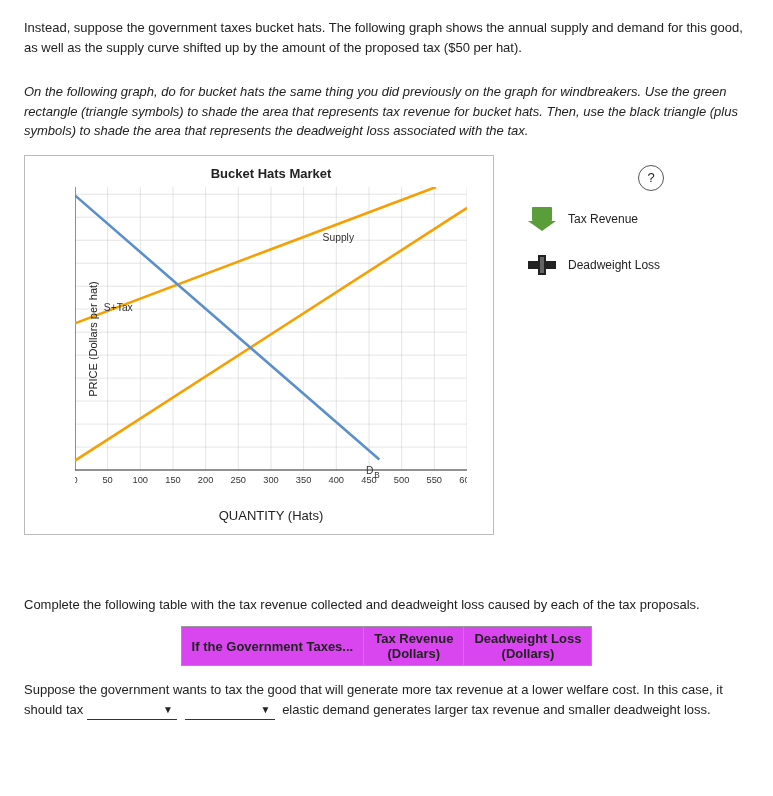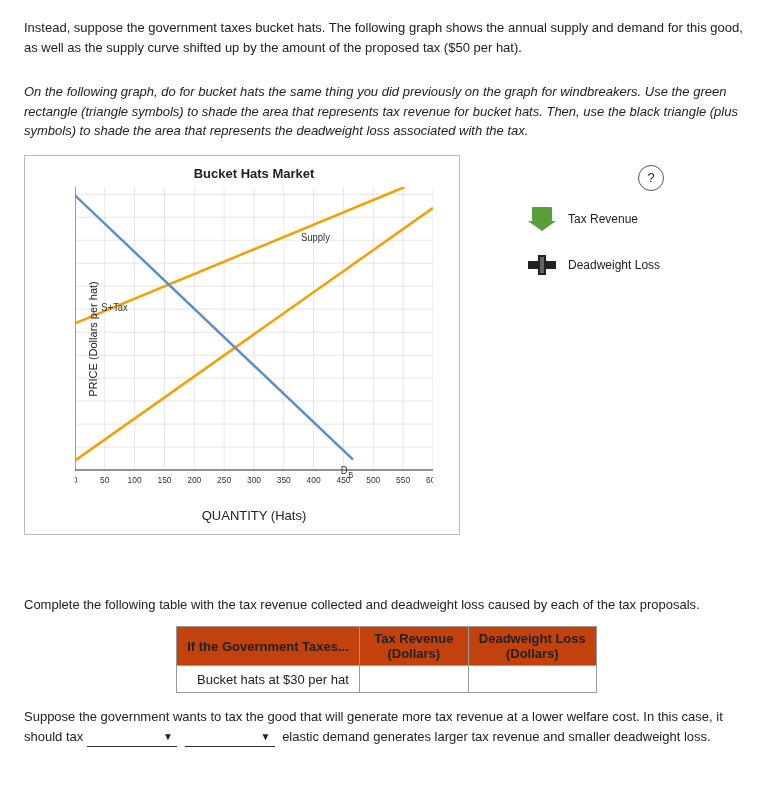--- a/index.html
+++ b/index.html
@@ -9,21 +9,21 @@
       color: #222;
       background: #fff;
       width: 773px;
       min-height: 796px;
       padding: 18px 24px;
     }
     p { margin-bottom: 10px; line-height: 1.5; }
     .italic { font-style: italic; }
     .chart-container {
       border: 1px solid #bbb;
-      width: 436px;
+      width: 470px;
       height: 380px;
       margin: 14px 0 20px 0;
       position: relative;
       background: #fff;
       padding: 10px 26px 40px 50px;
     }
     .chart-title {
       text-align: center;
       font-size: 13px;
       font-weight: bold;
@@ -74,21 +74,21 @@
       border-collapse: collapse;
       margin: 0 auto 14px auto;
       font-size: 13px;
     }
     table.data-table th, table.data-table td {
       border: 1px solid #999;
       padding: 4px 10px;
       text-align: center;
     }
     table.data-table th {
-      background: #c2410c;
+      background: #d946ef;
       font-weight: bold;
     }
     table.data-table td input {
       width: 100px;
       height: 22px;
       border: 1px solid #999;
     }
     .bottom-section {
       margin-top: 14px;
       font-size: 13px;
@@ -238,25 +238,20 @@
   <p>Complete the following table with the tax revenue collected and deadweight loss caused by each of the tax proposals.</p>
   <table class="data-table">
     <thead>
       <tr>
         <th style="border:1px solid #999; font-weight:bold; text-align:center;">If the Government Taxes...</th>
         <th style="border:1px solid #999; font-weight:bold; text-align:center;">Tax Revenue<br>(Dollars)</th>
         <th style="border:1px solid #999; font-weight:bold; text-align:center;">Deadweight Loss<br>(Dollars)</th>
       </tr>
     </thead>
     <tbody>
-      <tr>
-        <td style="text-align:right; border:1px solid #999; padding:4px 10px;">Bucket hats at $30 per hat</td>
-        <td style="border:1px solid #999; padding:2px 4px; text-align:center;"><input type="text" style="width: 100px; height: 22px; border: none; outline: none;"></td>
-        <td style="border:1px solid #999; padding:2px 4px; text-align:center;"><input type="text" style="width: 100px; height: 22px; border: none; outline: none;"></td>
-      </tr>
     </tbody>
   </table>
 </div>
 
 
 <div class="bottom-section">
   <p>
     <span>Suppose the government wants to tax the good that will generate more tax revenue at a lower welfare cost. In this case, it should tax</span>
     <span class="dropdown-inline" style="min-width:90px; border-bottom:1px solid #333; display:inline-flex; align-items:center; padding:0 4px; cursor:pointer;">
       <span style="flex:1;">&nbsp;</span>

